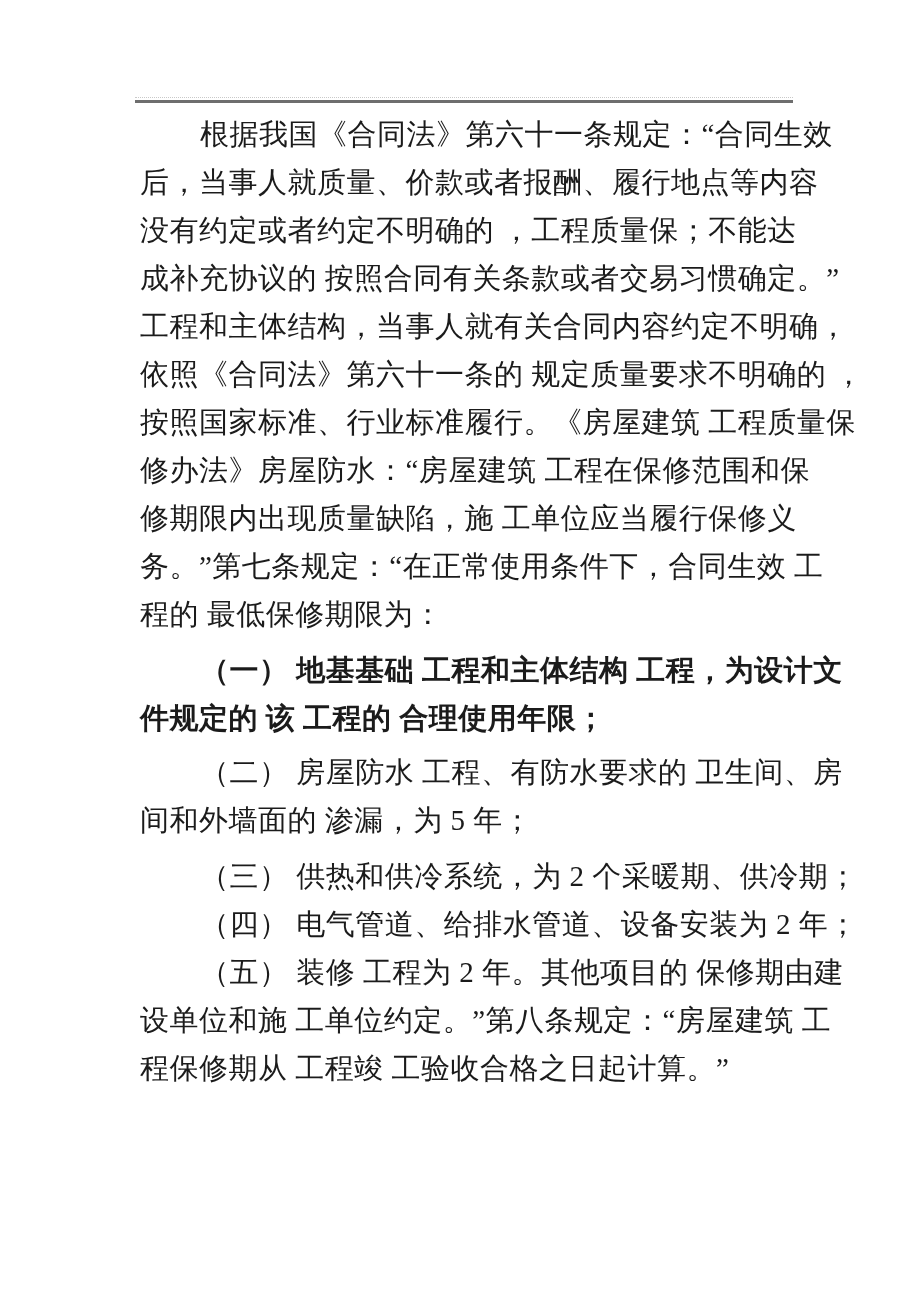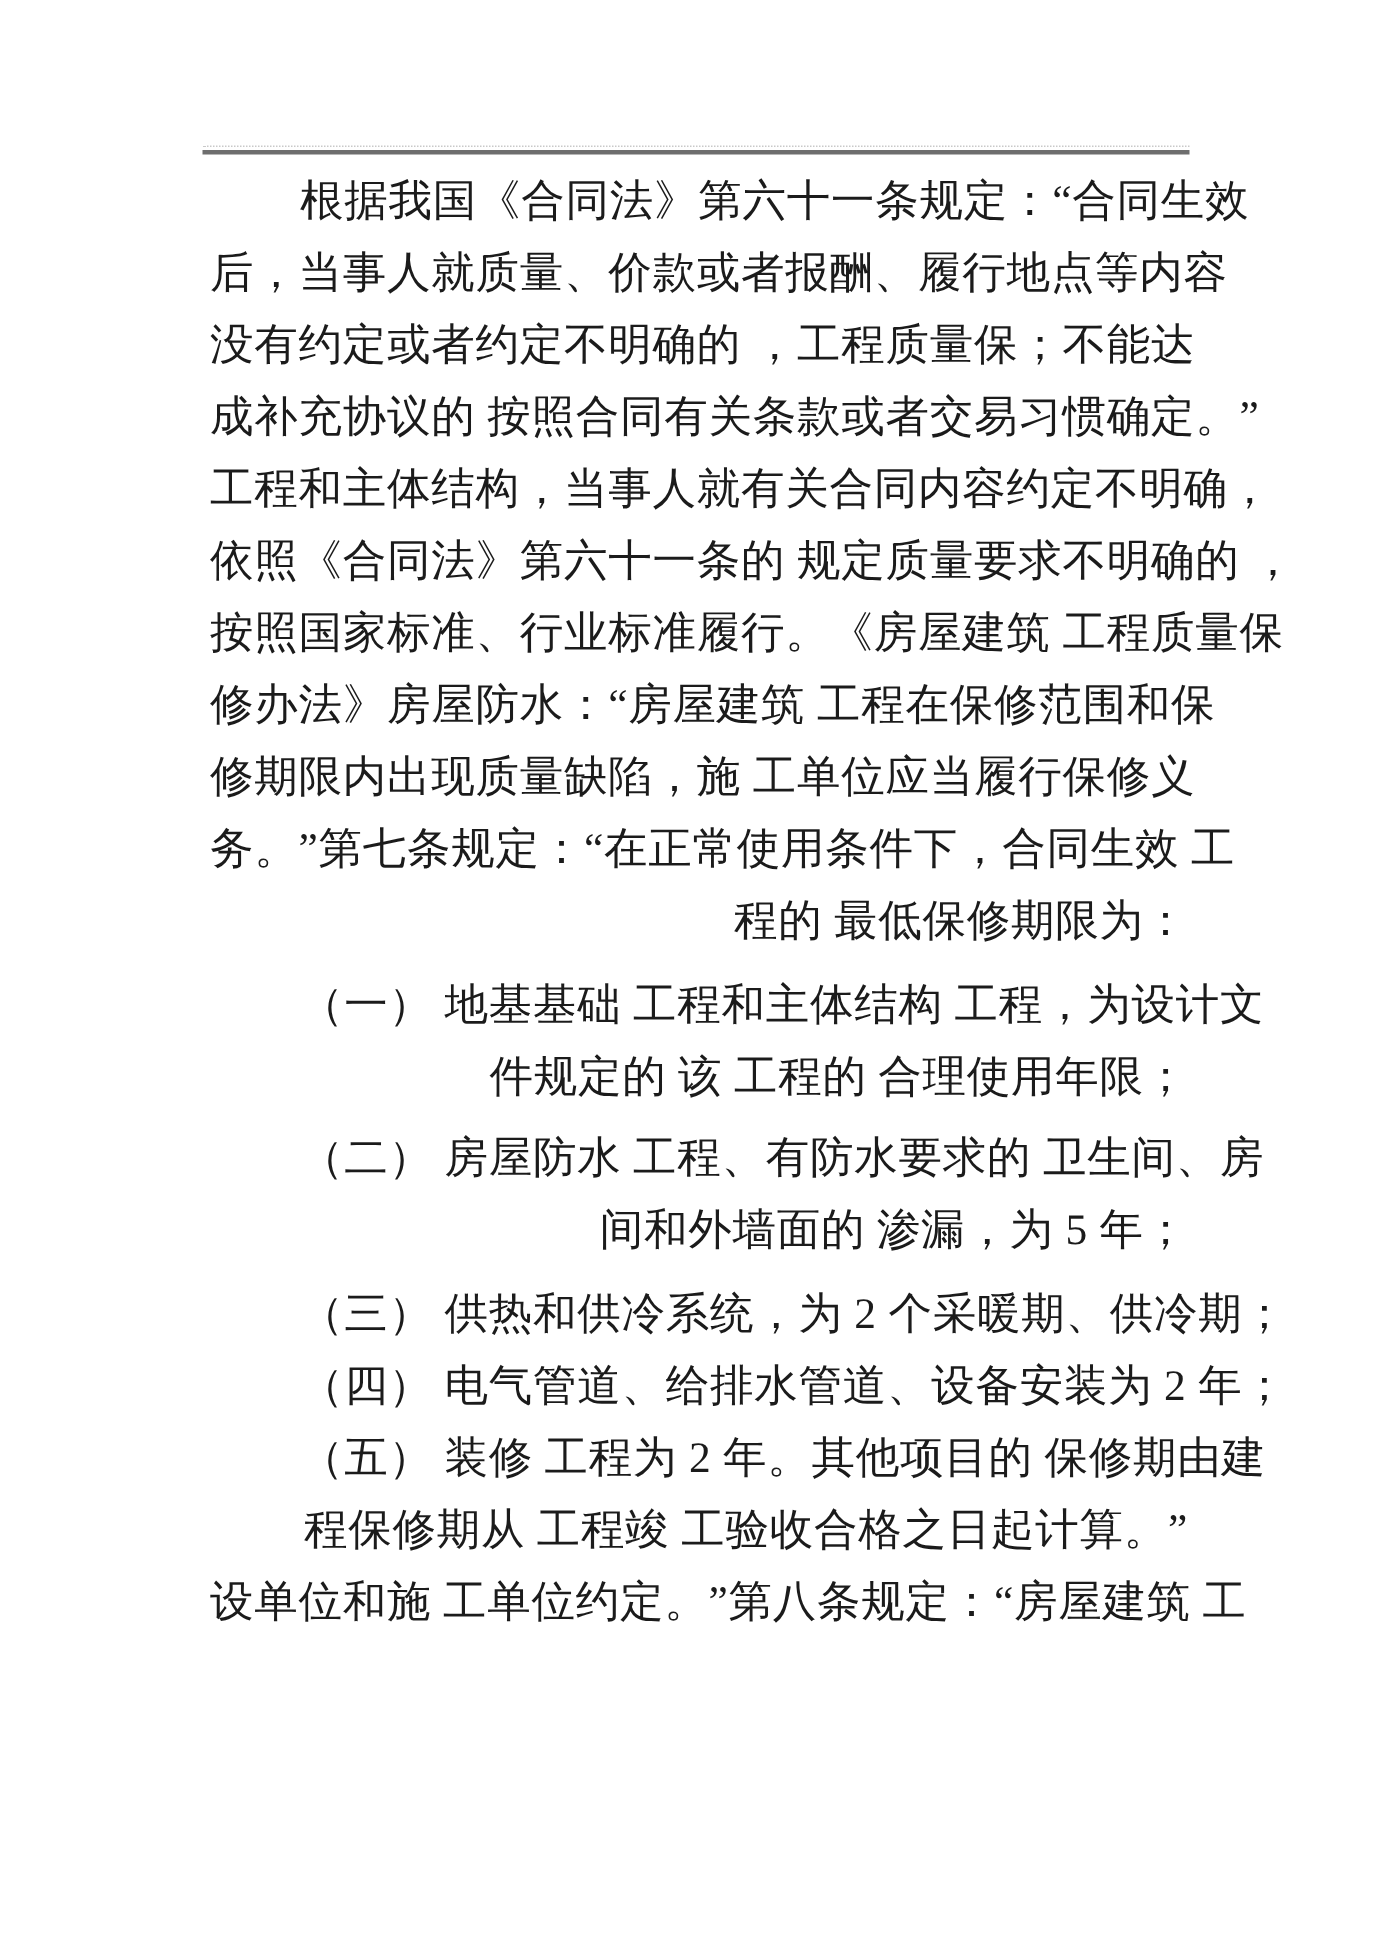--- a/index.html
+++ b/index.html
@@ -32,33 +32,32 @@
     background: #6e6e6e;
   }
   .content {
     position: absolute;
     left: 140px;
     top: 110px;
     width: 652px;
     font-size: 29px;
     line-height: 48px;
     letter-spacing: 0.5px;
-    text-align: right;
   }
   .para {
     margin: 0;
   }
   .para .line {
     display: block;
     white-space: pre;
   }
   .para .line.first {
     text-indent: 60px;
   }
-  .p2 { margin-top: 8px; }
+  .p2 { margin-top: 8px; font-weight: bold; }
   .p3 { margin-top: 6px; }
   .p4 { margin-top: 8px; }
   .p5 { margin-top: 0; }
   .p6 { margin-top: 0; }
 </style>
 </head>
 <body>
 
 <div class="page">
 
@@ -96,18 +95,18 @@
     <div class="para p4">
       <span class="line first">（三） 供热和供冷系统，为 2 个采暖期、供冷期；</span>
     </div>
 
     <div class="para p5">
       <span class="line first">（四） 电气管道、给排水管道、设备安装为 2 年；</span>
     </div>
 
     <div class="para p6">
       <span class="line first">（五） 装修 工程为 2 年。其他项目的 保修期由建</span>
+      <span class="line">设单位和施 工单位约定。”第八条规定：“房屋建筑 工</span>
       <span class="line">程保修期从 工程竣 工验收合格之日起计算。”</span>
-      <span class="line">设单位和施 工单位约定。”第八条规定：“房屋建筑 工</span>
     </div>
 
   </div>
 </div>
 
 </body></html>

